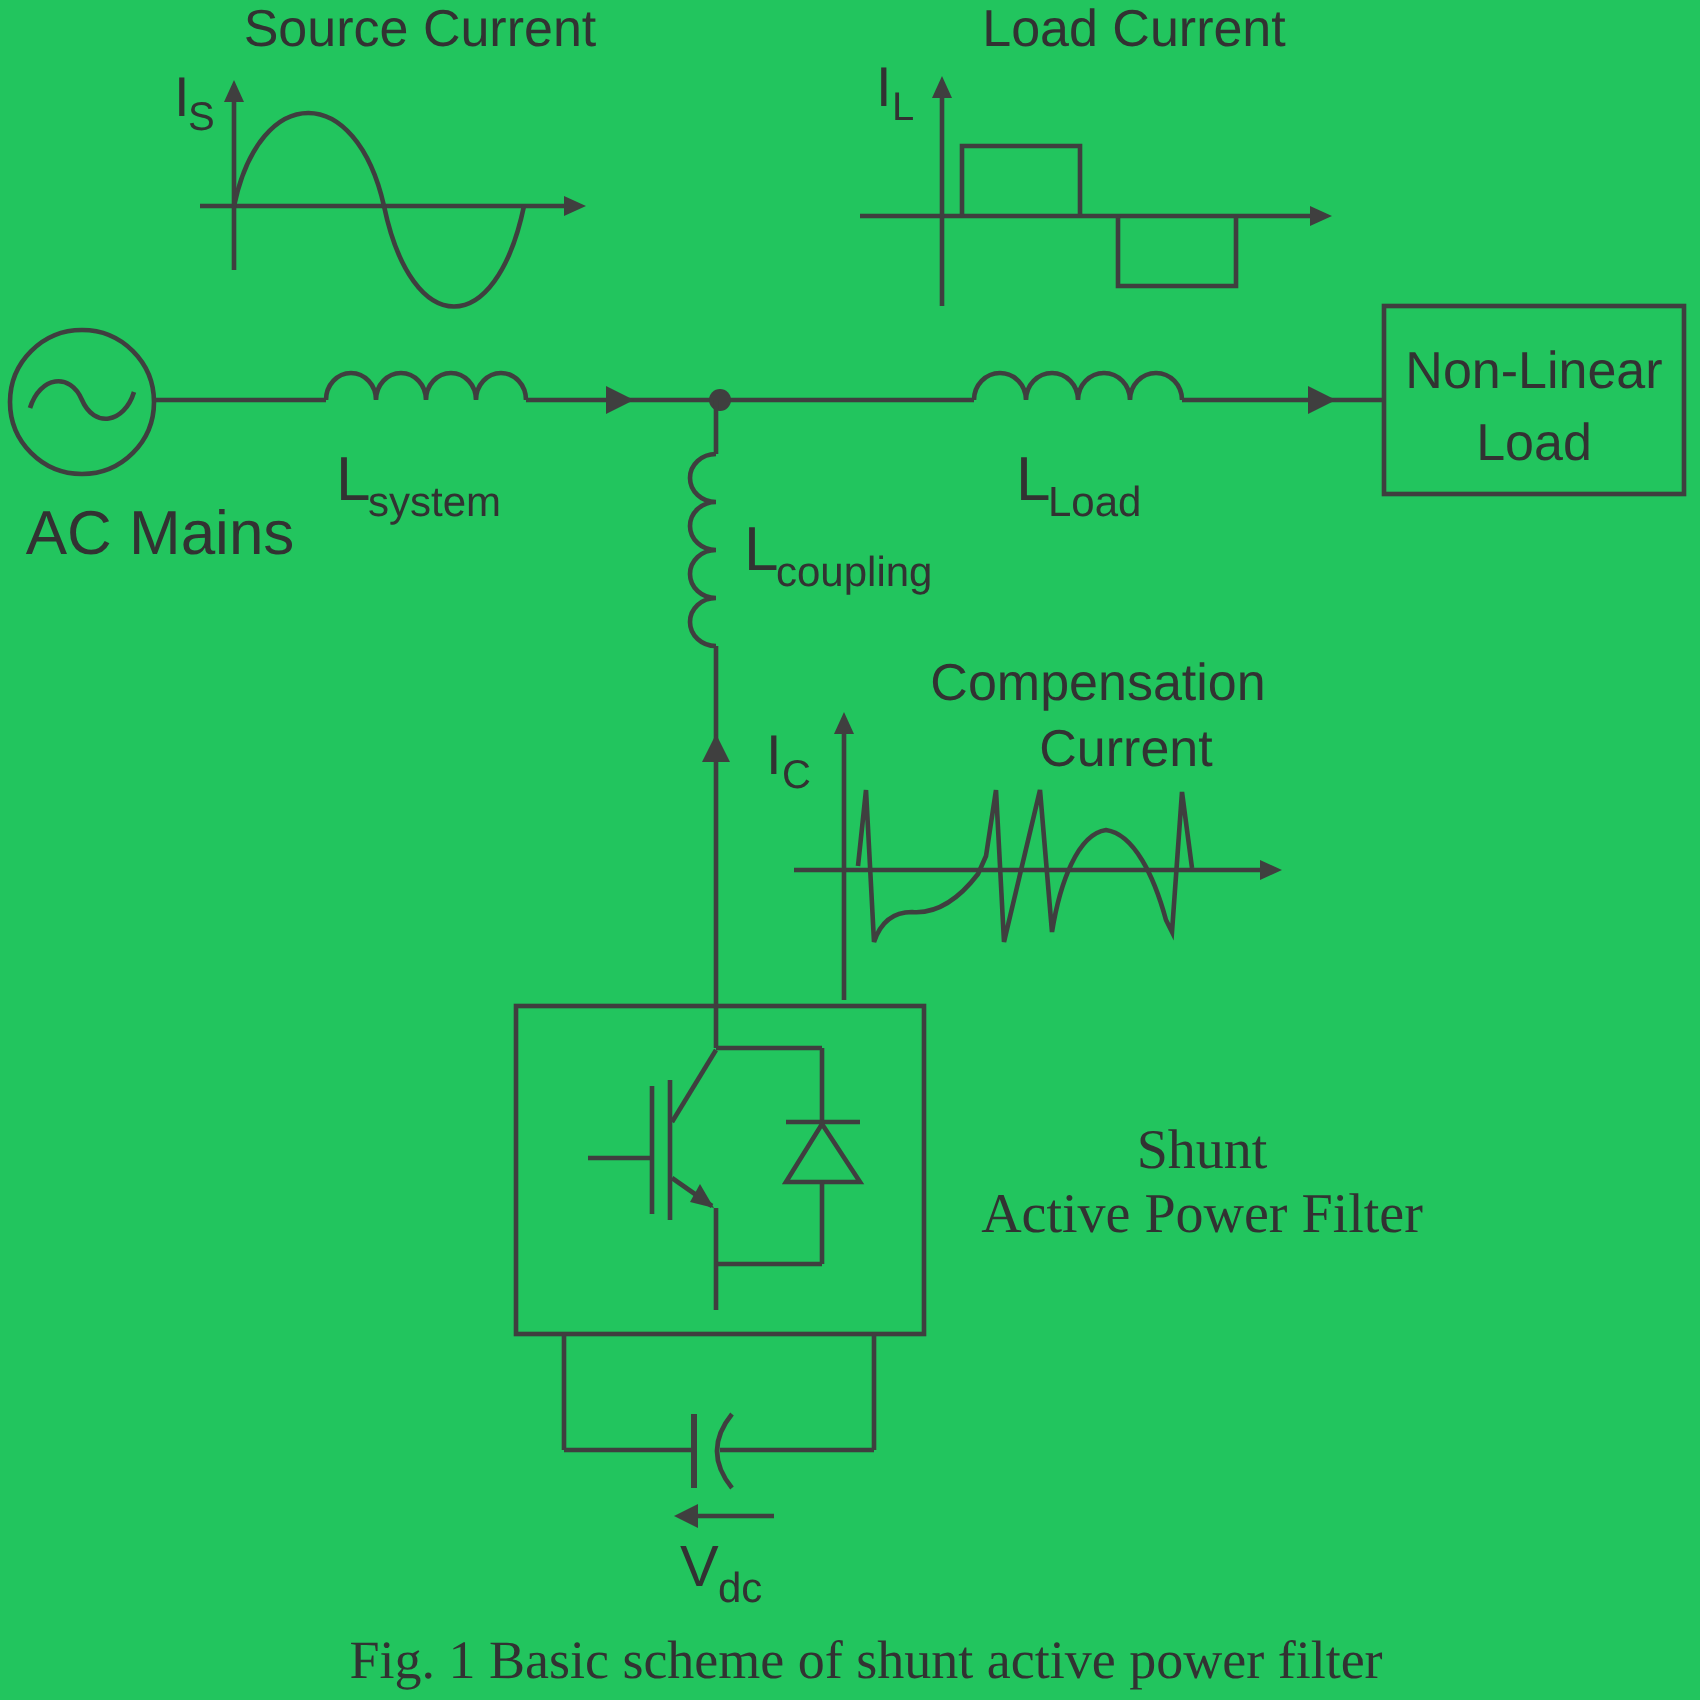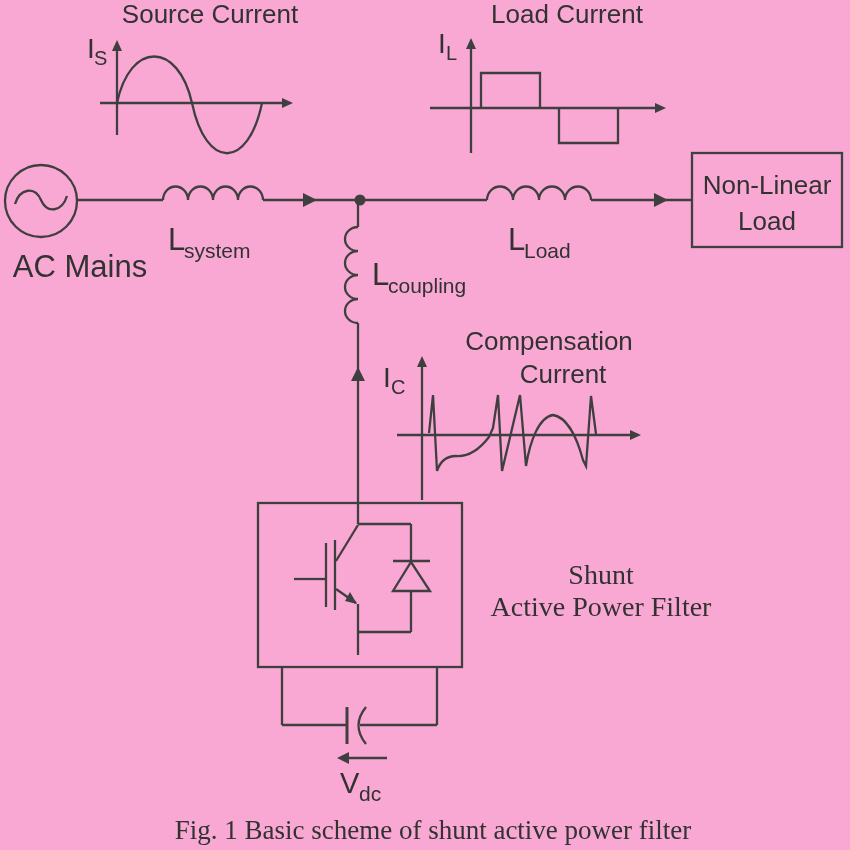--- a/index.html
+++ b/index.html
@@ -1,20 +1,20 @@
 <!DOCTYPE html>
 <html><head>
 <meta charset="utf-8">
 <style>
   html, body { margin: 0; padding: 0; background: #ffffff; }
   .stage {
     position: relative;
     width: 850px;
     height: 850px;
-    background: #f9a8d4;
+    background: #22c55e;
     overflow: hidden;
     font-family: "Liberation Sans", sans-serif;
   }
   svg { display: block; }
   .sans  { font-family: "Liberation Sans", sans-serif; fill: #323232; }
   .serif { font-family: "Liberation Serif", serif;     fill: #323232; }
   .t26 { font-size: 26px; }
   .t31 { font-size: 31px; }
   .t28 { font-size: 28px; }
   .t29 { font-size: 29px; }

